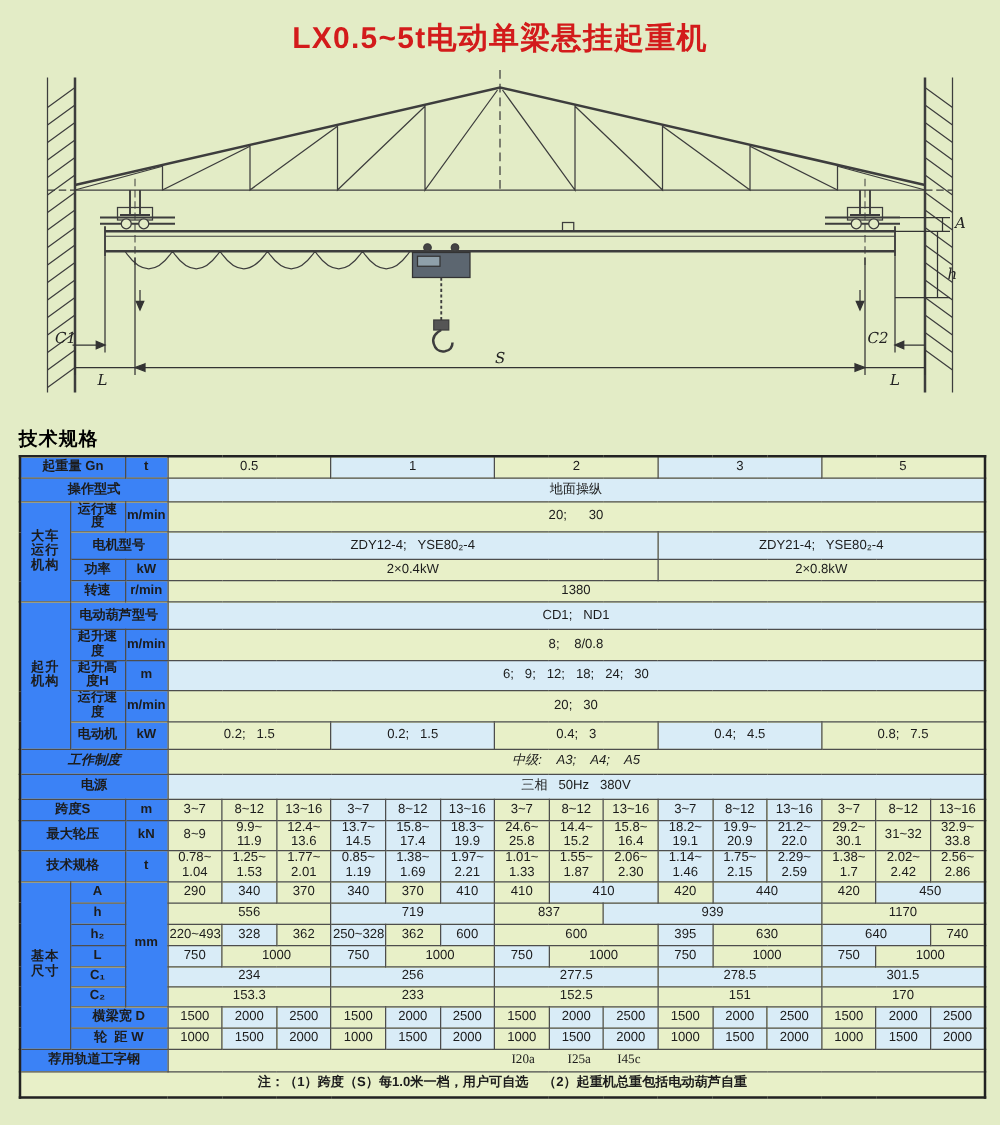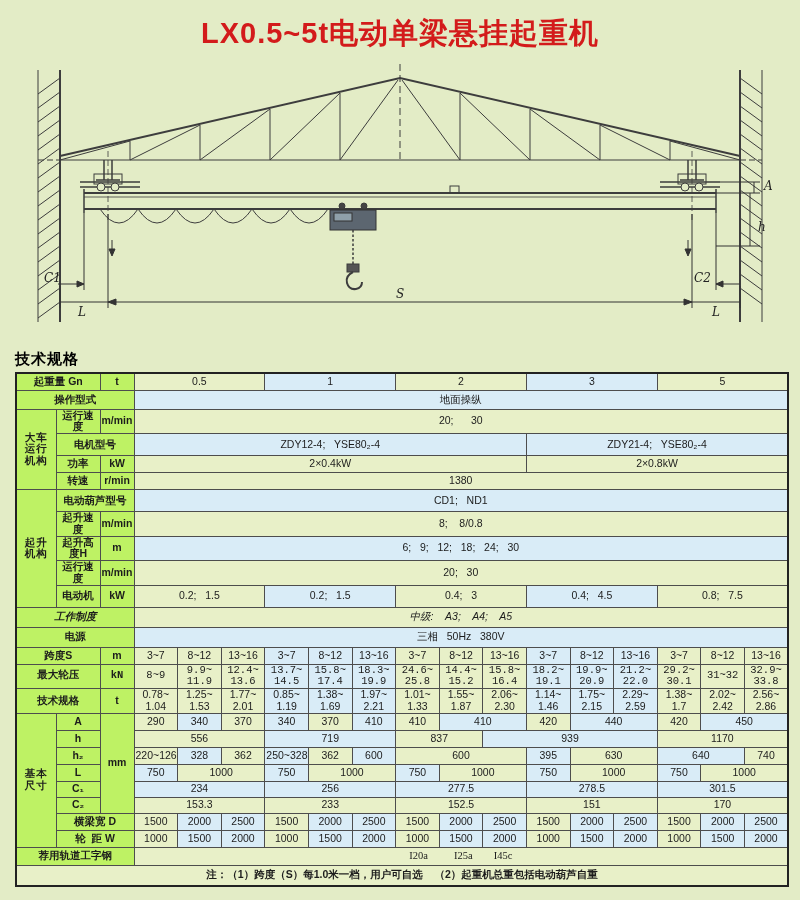--- a/index.html
+++ b/index.html
@@ -4,38 +4,38 @@
 <style>
   html,body{margin:0;padding:0;}
   body{
     width:800px;height:900px;overflow:hidden;
     background:#e3ecc6;
     font-family:"Liberation Sans","DejaVu Sans",sans-serif;
     color:#1c1c1c;
   }
   .page-title{
     margin:14px 0 0 0;text-align:center;
-    color:#d31b1b;font-size:29px;font-weight:bold;letter-spacing:1px;
+    color:#d31b1b;font-size:24px;font-weight:bold;letter-spacing:1px;
   }
   .drawing-wrap{width:800px;height:292px;margin-top:2px;}
   .section-heading{
     margin:2px 0 3px 15px;color:#000000;font-size:15px;font-weight:bold;letter-spacing:1px;
   }
   table.spec{
     border-collapse:collapse;table-layout:fixed;
     margin-left:15px;width:772px;
     border:2px solid #222;
   }
   table.spec td{
     border:1px solid #4d4d4d;
     text-align:center;vertical-align:middle;
     font-size:10.5px;line-height:1.12;
     padding:0 1px;white-space:pre-wrap;overflow:hidden;
   }
-  td.k-lab{background:#bef264;font-weight:bold;font-size:11px;}
+  td.k-lab{background:#3b82f6;font-weight:bold;font-size:11px;}
   td.unit{font-size:9.5px;}
   td.vlab{font-size:12px;line-height:1.35;letter-spacing:1px;}
   td.sm{font-size:9px;}
   td.k-g{background:#e8f0c8;}
   td.k-b{background:#d9ecf7;}
   td.rail{text-align:left;white-space:pre;padding-left:150px;font-size:11px;font-family:"Liberation Serif",serif;}
   td.note{
     background:#e8f0c8;text-align:left;padding-left:10px;
     font-size:11.5px;font-weight:bold;white-space:pre;
   }
@@ -242,21 +242,21 @@
         <td class="k-g">3~7</td>
         <td class="k-g">8~12</td>
         <td class="k-g">13~16</td>
         <td class="k-b">3~7</td>
         <td class="k-b">8~12</td>
         <td class="k-b">13~16</td>
         <td class="k-g">3~7</td>
         <td class="k-g">8~12</td>
         <td class="k-g">13~16</td>
       </tr>
-      <tr style="height: 24px; font-family: Liberation Mono, monospace;">
+      <tr style="height: 24px;">
         <td colspan="2" class="k-lab">最大轮压</td>
         <td class="k-lab unit">kN</td>
         <td class="k-g">8~9</td>
         <td class="k-g">9.9~
 11.9</td>
         <td class="k-g">12.4~
 13.6</td>
         <td class="k-b">13.7~
 14.5</td>
         <td class="k-b">15.8~
@@ -336,21 +336,21 @@
       <tr style="height: 17px;">
         <td class="k-lab">h</td>
         <td colspan="3" class="k-g">556</td>
         <td colspan="3" class="k-b">719</td>
         <td colspan="2" class="k-g">837</td>
         <td colspan="4" class="k-b">939</td>
         <td colspan="3" class="k-g">1170</td>
       </tr>
       <tr style="height: 17px;">
         <td class="k-lab">h₂</td>
-        <td class="k-g">220~126</td>
+        <td class="k-g">220~493</td>
         <td class="k-b">328</td>
         <td class="k-g">362</td>
         <td class="k-b">250~328</td>
         <td class="k-g">362</td>
         <td class="k-b">600</td>
         <td colspan="3" class="k-g">600</td>
         <td class="k-b">395</td>
         <td colspan="2" class="k-g">630</td>
         <td colspan="2" class="k-b">640</td>
         <td class="k-g">740</td>

